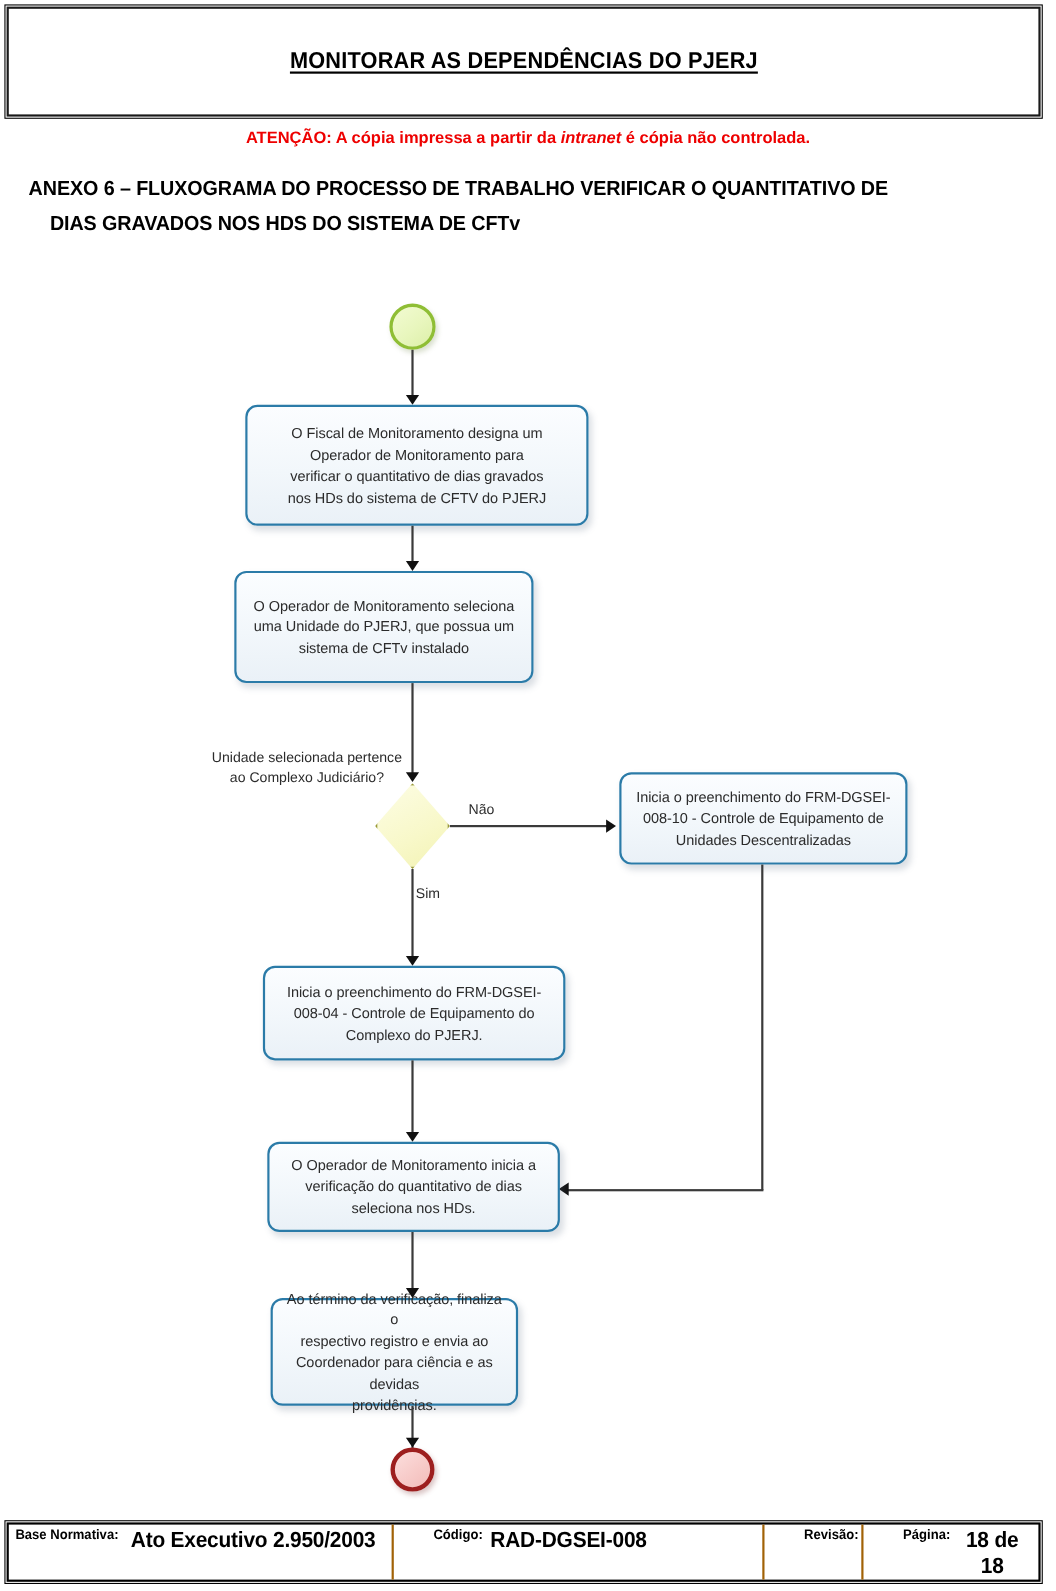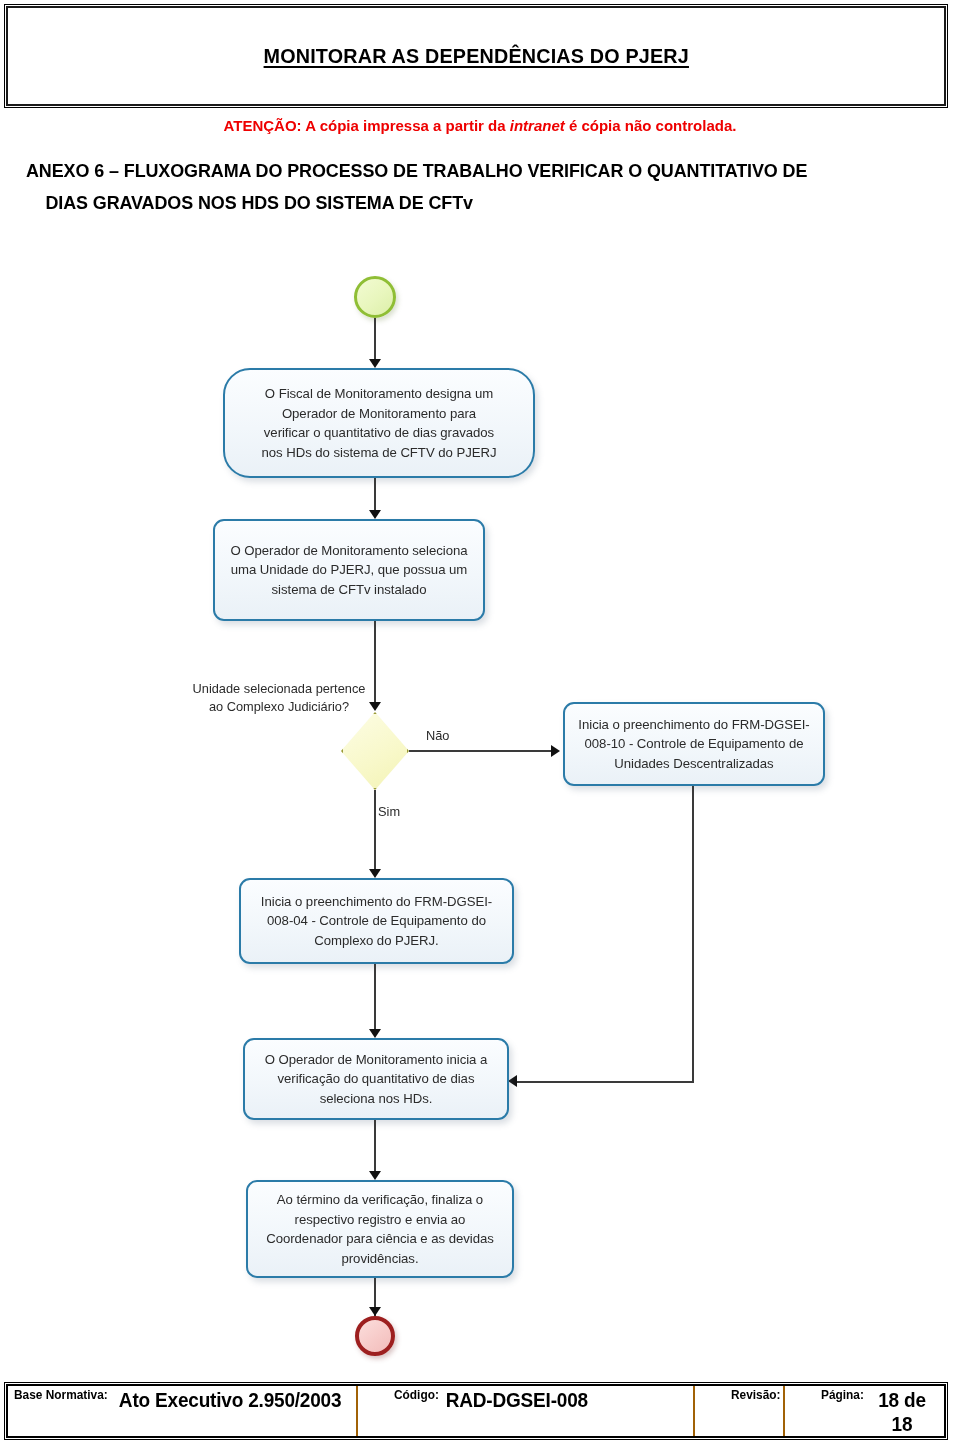--- a/index.html
+++ b/index.html
@@ -121,26 +121,26 @@
   }
   .pbox .txt {
     font-size: 13.2px;
     line-height: 19.5px;
     color: #2b2b2b;
     text-align: center;
     letter-spacing: -0.05px;
   }
   .pbox .txt .just { display: block; }
 
-  .box-1 { left: 223px; top: 132px; width: 312px; height: 110px; border-radius: 27px; }
+  .box-1 { left: 223px; top: 132px; width: 312px; height: 110px; }
   .box-2 { left: 213px; top: 283px; width: 272px; height: 102px; }
   .box-3 { left: 563px; top: 466px; width: 262px; height: 84px; }
   .box-4 { left: 239px; top: 642px; width: 275px; height: 86px; }
   .box-5 { left: 243px; top: 802px; width: 266px; height: 82px; }
-  .box-6 { left: 246px; top: 944px; width: 268px; height: 98px; }
+  .box-6 { left: 246px; top: 944px; width: 225px; height: 98px; }
 
   
   .diamond {
     left: 341px; top: 476px;
     width: 68px; height: 78px;
   }
   .diamond .shape {
     width: 100%; height: 100%;
     background: linear-gradient(150deg,#fdfde4 0%, #f8f8c9 60%, #f3f3b4 100%);
     border: 2px solid #9a9a35;

